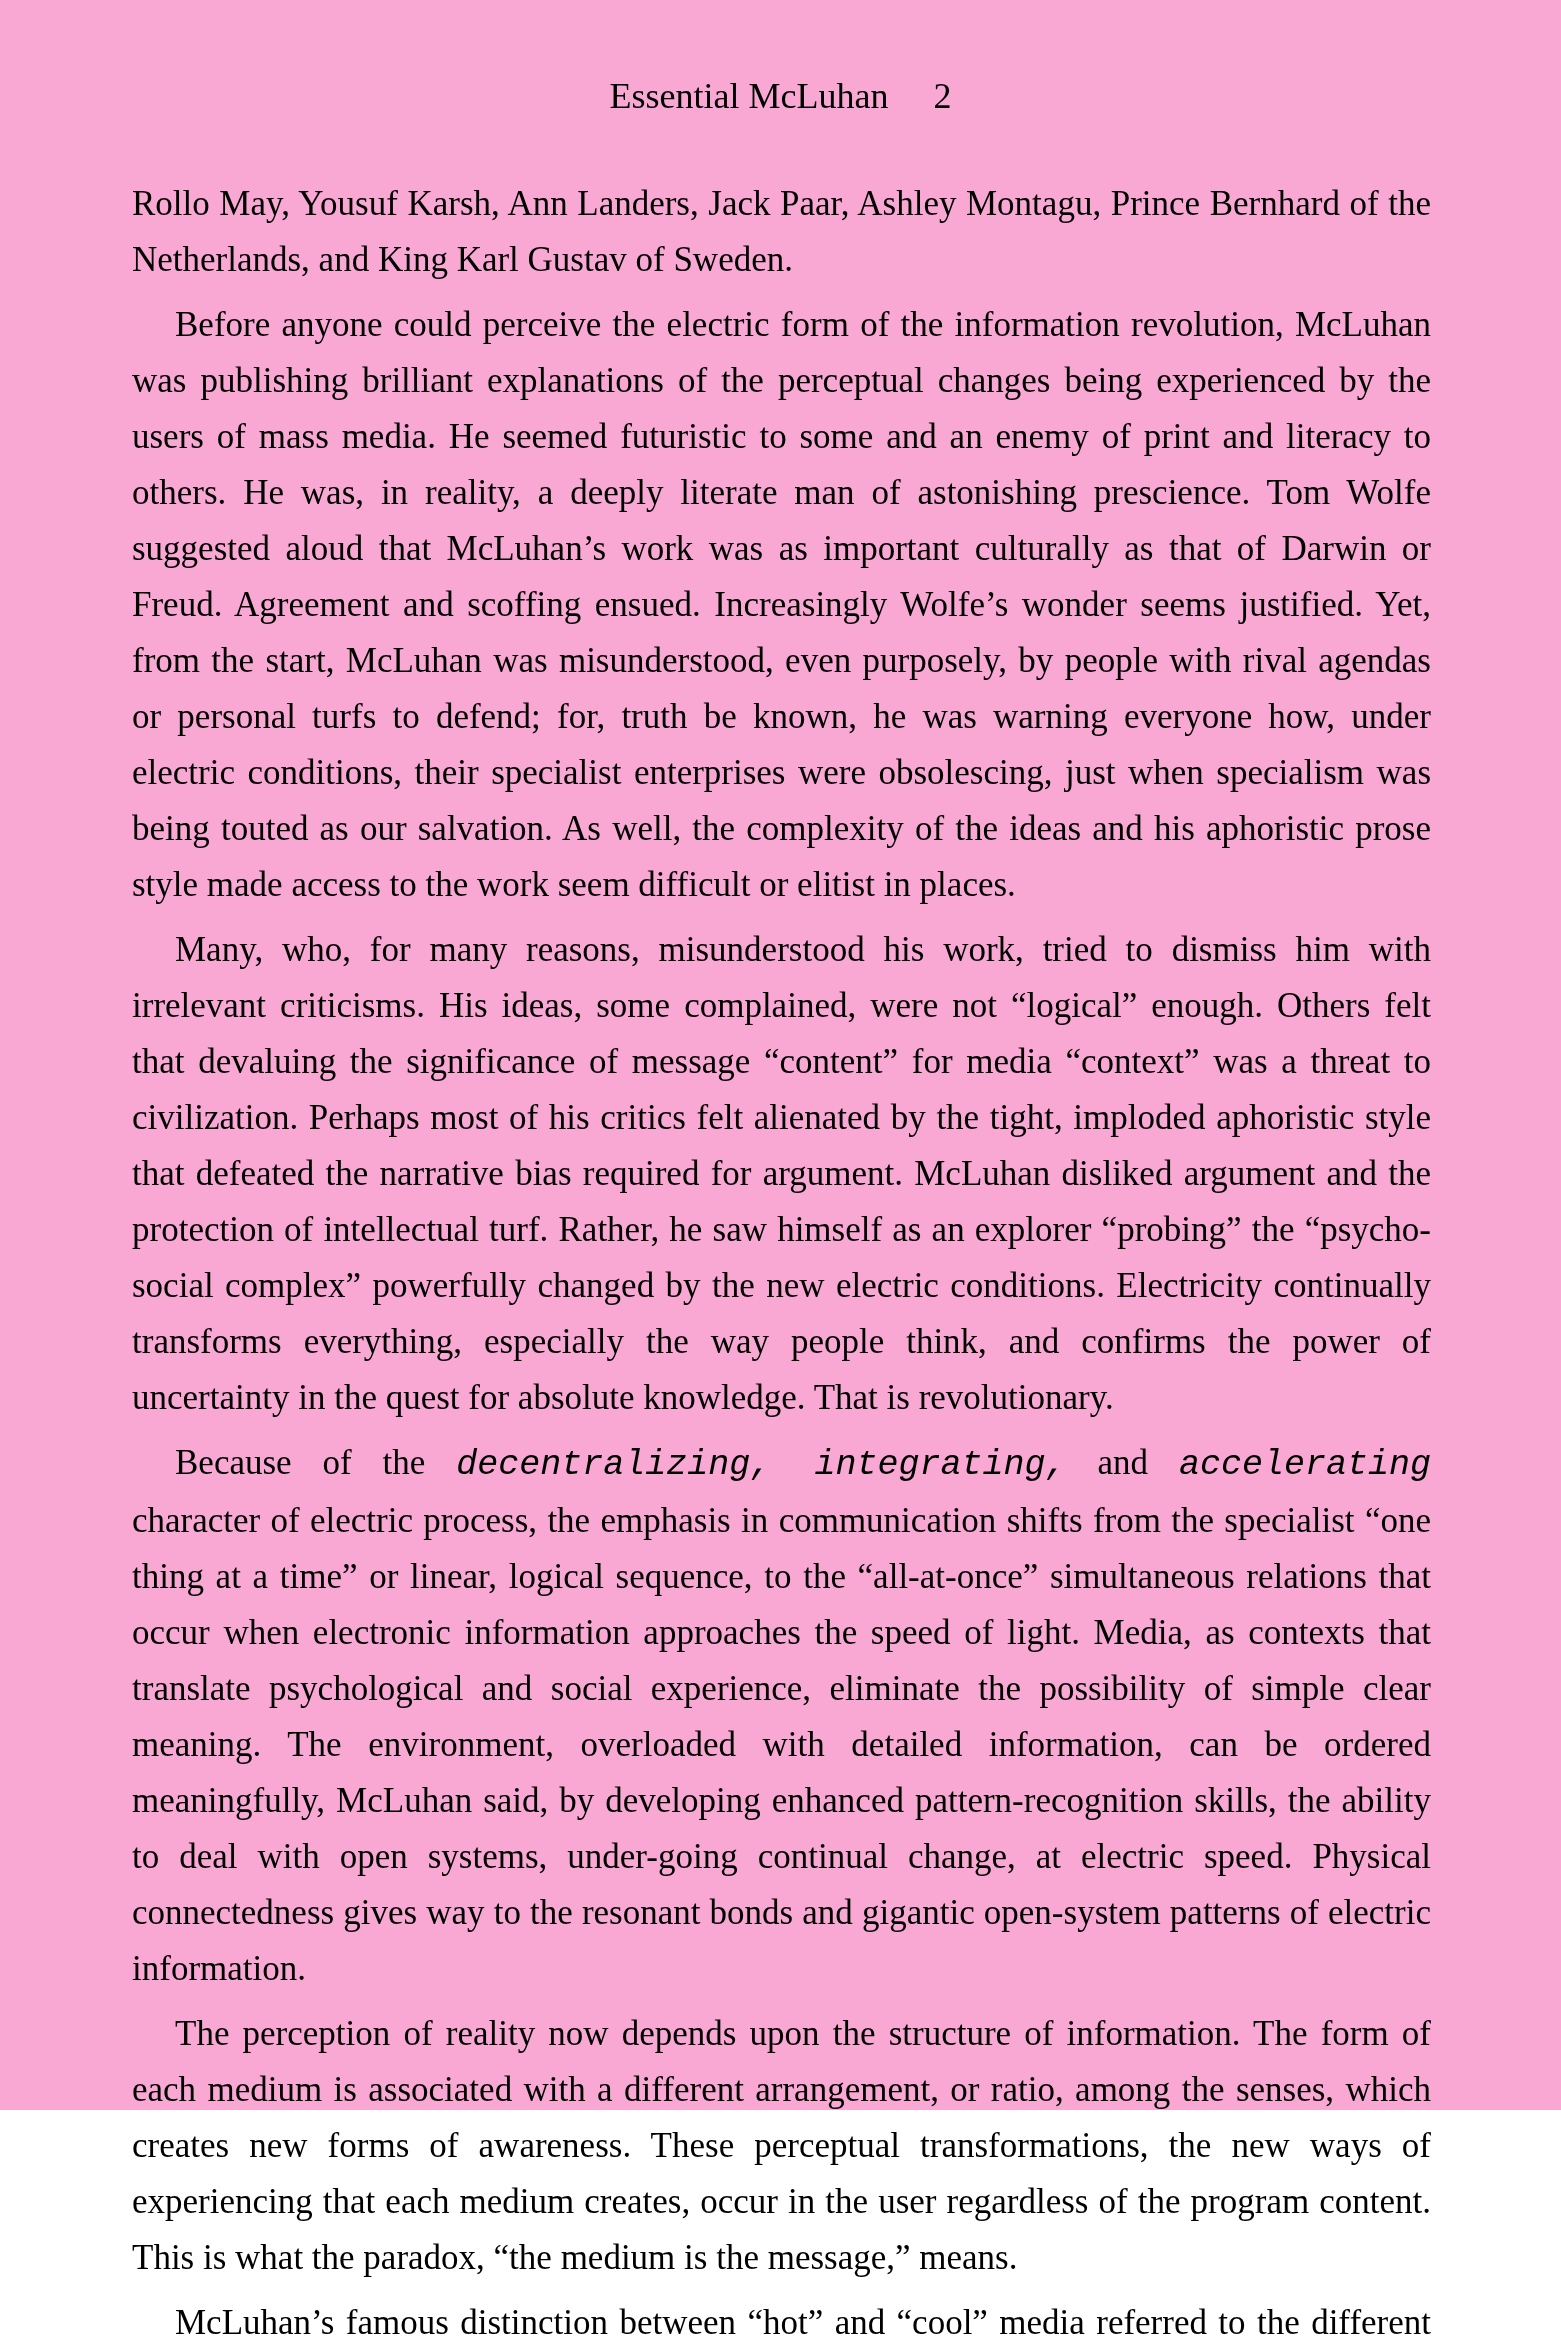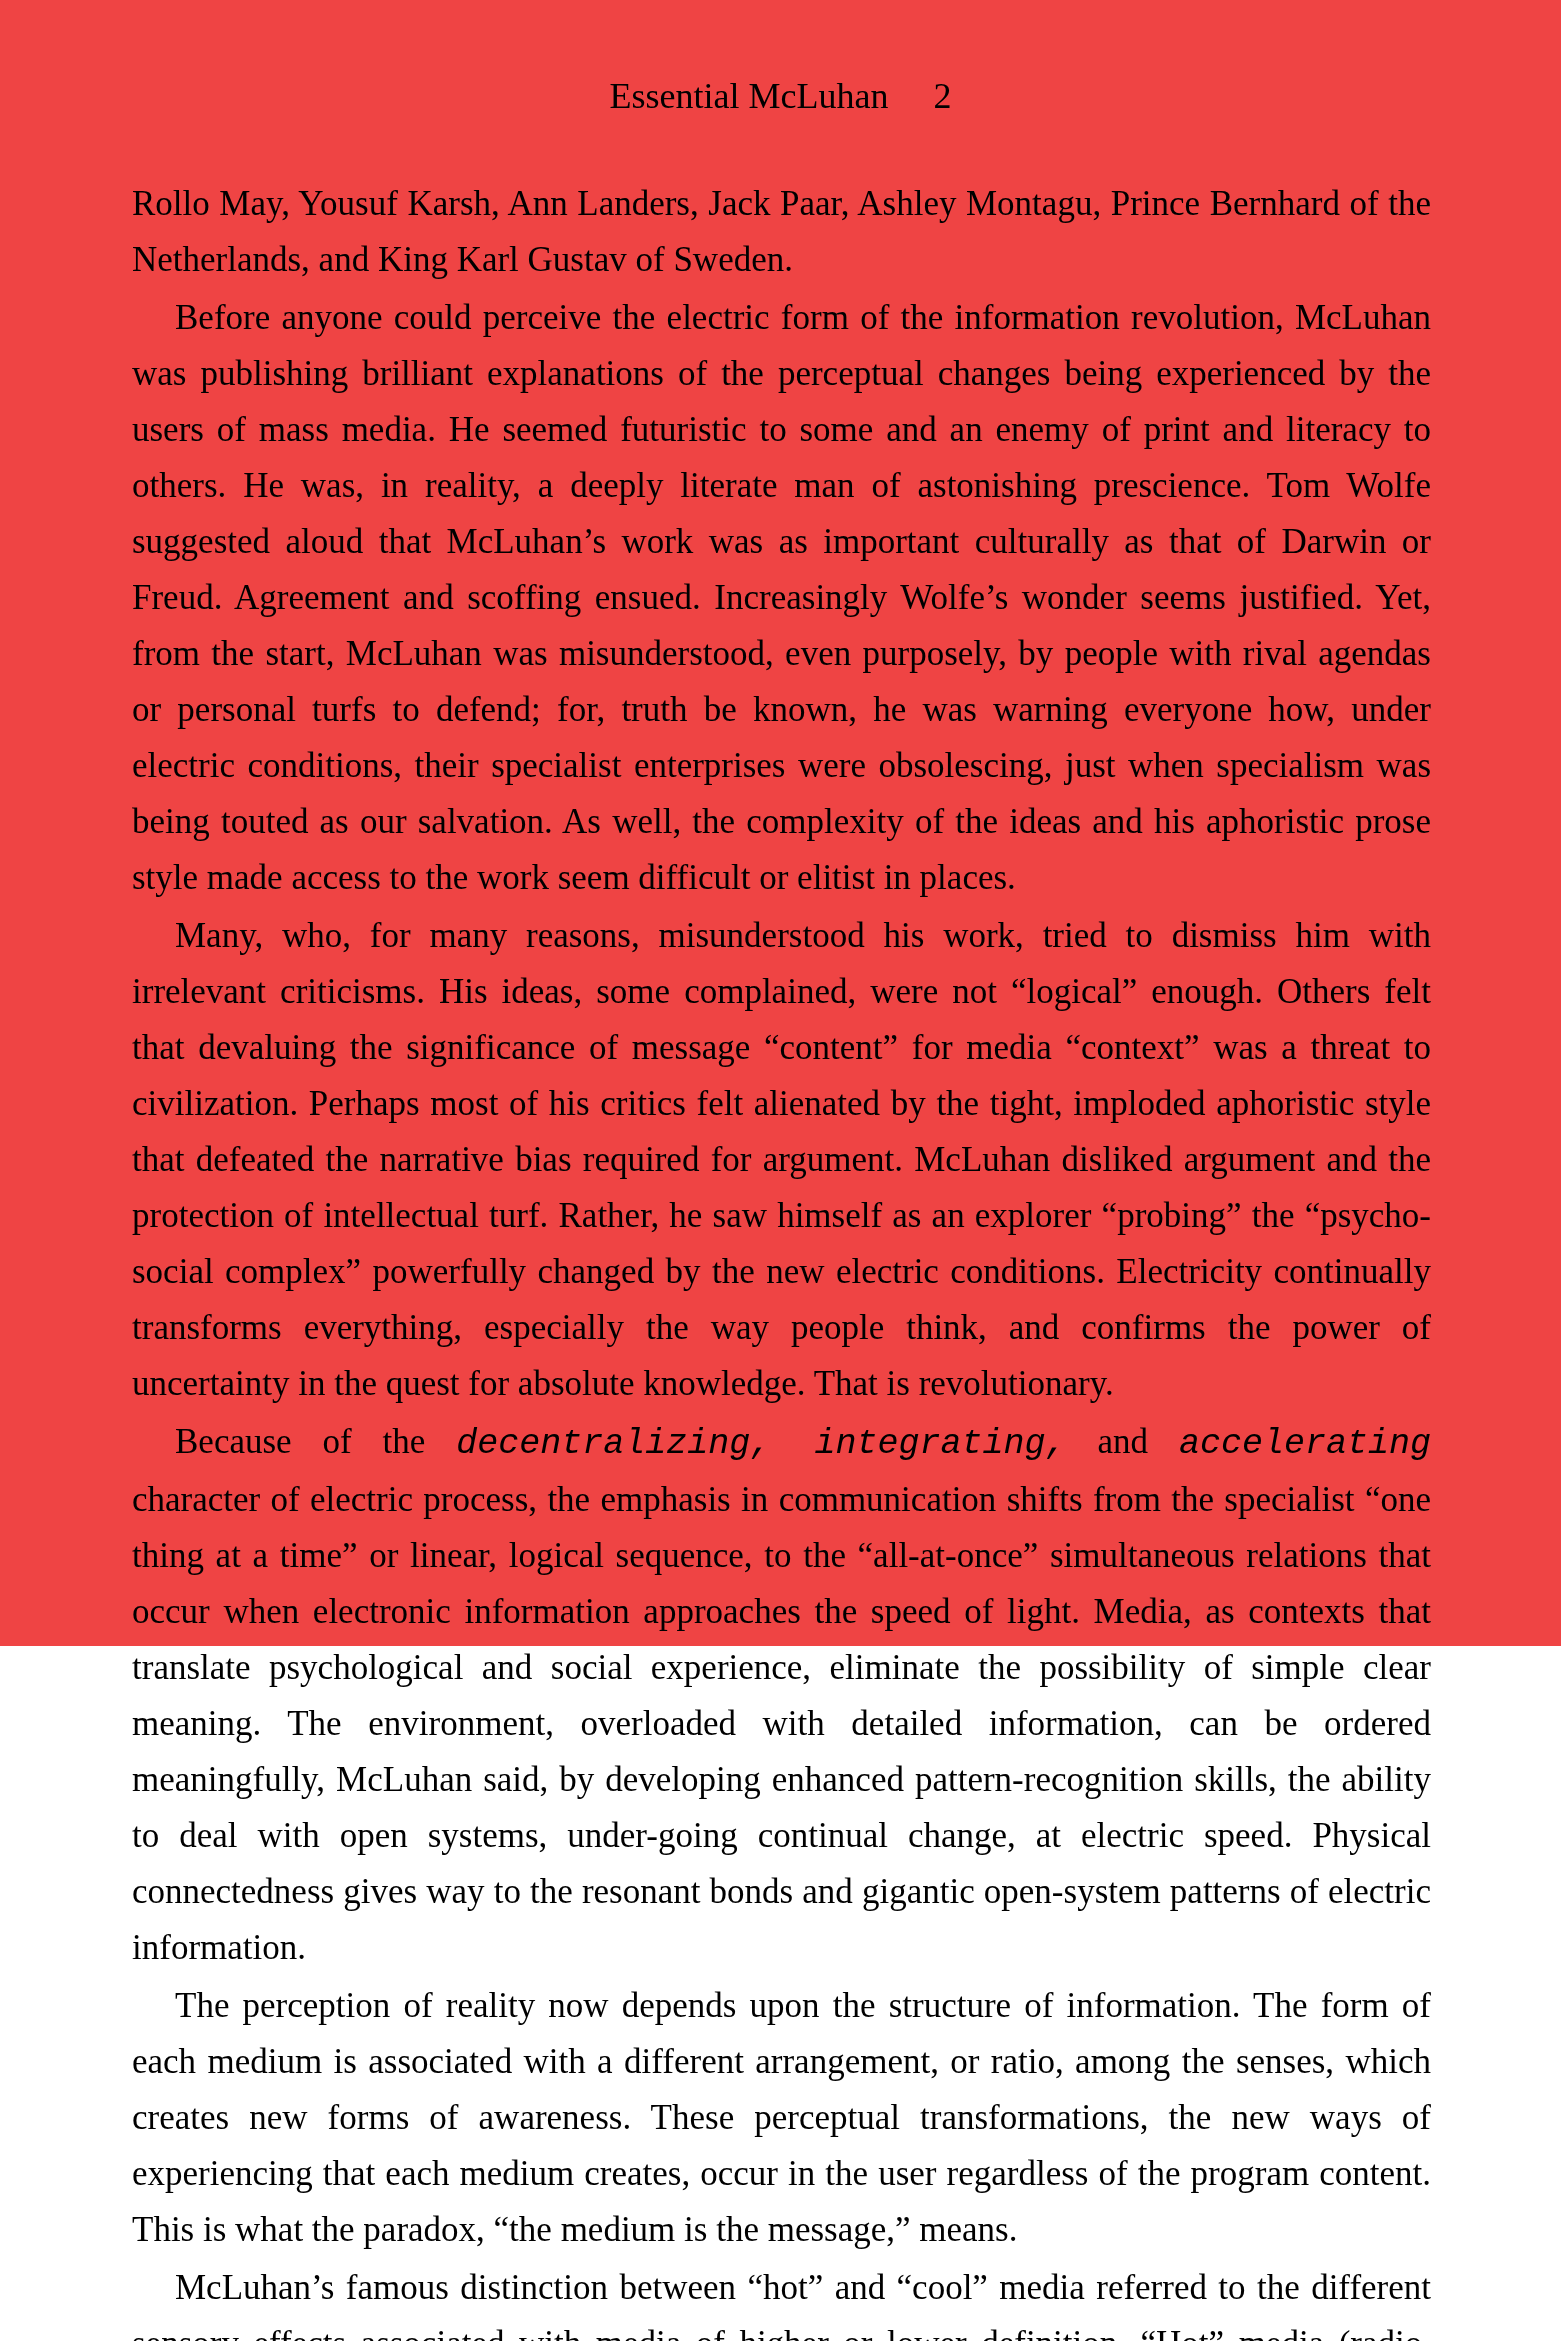--- a/index.html
+++ b/index.html
@@ -13,22 +13,22 @@
       position: relative;
       overflow: hidden;
       color: #000000;
       font-family: "Liberation Serif", "DejaVu Serif", serif;
     }
     .page {
       position: absolute;
       left: 0;
       top: 0;
       width: 1561px;
-      height: 1646px;
-      background: #ef4444;
+      height: 2110px;
+      background: #f9a8d4;
     }
     .running-header {
       position: absolute;
       top: 76px;
       left: 0;
       width: 1561px;
       text-align: center;
       font-size: 36px;
       line-height: 40px;
       white-space: pre;
@@ -43,21 +43,21 @@
       width: 1299px;
       font-size: 35px;
       line-height: 56px;
     }
     .body-text p {
       margin: 0;
       text-align: justify;
       text-indent: 43px;
     }
     .body-text p + p {
-      margin-top: 2px;
+      margin-top: 9px;
     }
     .body-text p.continued {
       text-indent: 0;
     }
     .body-text em {
       font-style: italic;
       font-family: Liberation Mono, monospace;
     }
   </style>
 </head>

